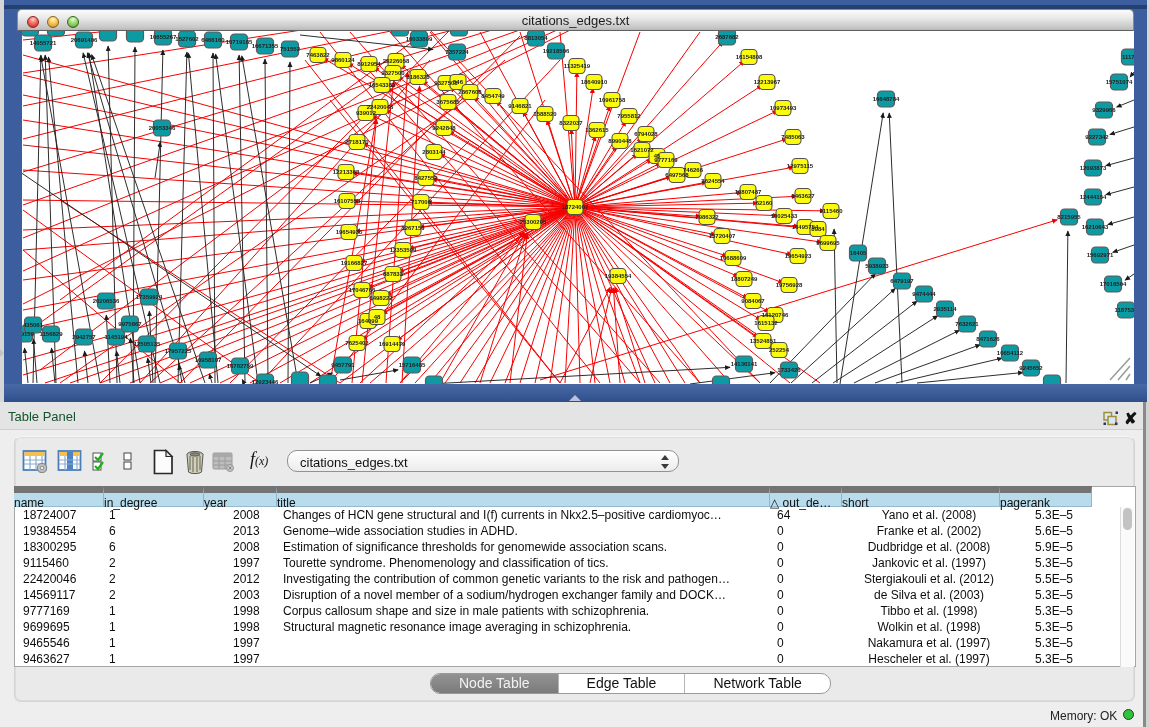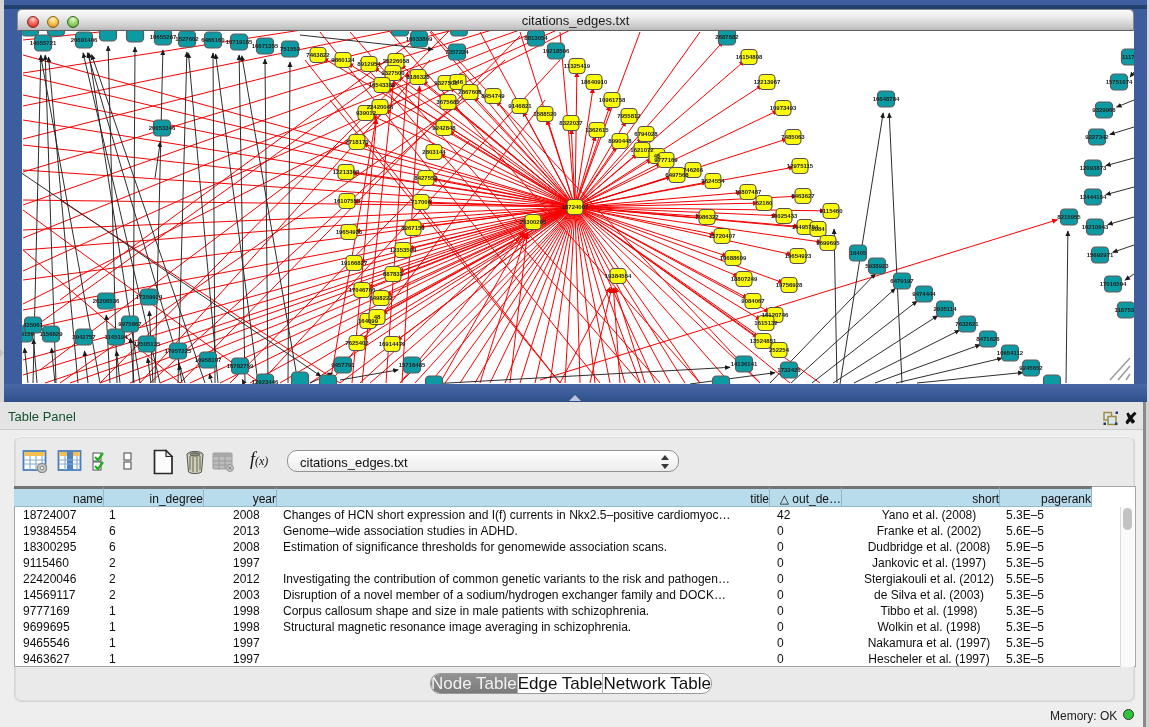--- a/index.html
+++ b/index.html
@@ -27,29 +27,29 @@
 #float-ic{position:absolute;left:1103px;top:411px}
 #close-ic{position:absolute;left:1124px;top:409px;font-size:16px;font-weight:bold;color:#111}
 #inner{position:absolute;left:14px;top:436px;width:1121px;height:266px;background:#eaeaea;border:1px solid #d4d4d4;border-top:1px solid #f6f6f6;border-radius:7px;box-shadow:0 0 0 1px #dcdcdc inset}
 .ic{position:absolute;top:449px}
 #fx{position:absolute;left:250px;top:449px;font-size:18px;color:#111;font-style:italic;font-family:"Liberation Serif",serif;font-weight:normal}
 #dropdown{position:absolute;left:287px;top:450px;width:392px;height:22px;background:linear-gradient(#ffffff,#ececec);border:1px solid #929292;border-radius:10px}
 #dropdown .t{position:absolute;left:12px;top:4px;font-size:13px;color:#111}
 #dropdown .au{position:absolute;right:9px;top:4px;width:0;height:0;border-left:4px solid transparent;border-right:4px solid transparent;border-bottom:5px solid #3a3a3a}
 #dropdown .ad{position:absolute;right:9px;top:13px;width:0;height:0;border-left:4px solid transparent;border-right:4px solid transparent;border-top:5px solid #3a3a3a}
 #table{position:absolute;left:14px;top:486px;width:1122px;height:181px;background:#fff;border:1px solid #a6a6a6;overflow:hidden}
-.th{position:absolute;top:486px;height:21px;background:#b9dcec;border-top:3px solid #737373;border-bottom:1px solid #93bace;border-right:1px solid #8fb6ca;font-size:12px;color:#101010;text-align:right;line-height:20px}
+.th{position:absolute;top:486px;height:21px;background:#b9dcec;border-top:7px solid #737373;border-bottom:1px solid #93bace;border-right:1px solid #8fb6ca;font-size:12px;color:#101010;text-align:left;line-height:20px}
 .tr{position:absolute;left:15px;width:1105px;height:16px;font-size:12px;color:#0d0d0d;white-space:nowrap}
 .c{position:absolute;top:1px}
 .c0{left:8px}.c1{left:94px}.c2{left:218px}.c3{left:268px;width:486px;overflow:hidden}.c4{left:762px}
-.c5{left:828px;width:172px;text-align:center}.c6{left:991px}
+.c5{left:828px;width:172px;text-align:center}.c6{left:1020px}
 #sbar{position:absolute;left:1120px;top:507px;width:14px;height:160px;background:#fafafa;border-left:1px solid #dcdcdc}
 #sbar .th2{position:absolute;left:2px;top:1px;width:9px;height:22px;border-radius:5px;background:#c3c3c3}
 #tabs{position:absolute;left:430px;top:673px;height:21px;border:1px solid #9a9a9a;border-radius:10px;background:#fff;overflow:hidden;display:flex}
-#tabs .tab{font-size:17px;color:#111;line-height:19px;padding:0 0;border-right:1px solid #b5b5b5}
+#tabs .tab{font-size:14px;color:#111;line-height:19px;padding:0 28px;border-right:1px solid #b5b5b5}
 #tabs .sel{background:linear-gradient(#939393,#7b7b7b);color:#f2f2f2}
 #tabs .last{border-right:none}
 #mem{position:absolute;left:1050px;top:709px;font-size:12px;color:#222}
 #redge1{position:absolute;left:1143px;top:402px;width:3px;height:325px;background:#8a8a8a}
 #redge2{position:absolute;left:1146px;top:402px;width:3px;height:325px;background:#d2d2d2}
 #memdot{position:absolute;left:1123px;top:709px;width:11px;height:11px;border-radius:50%;background:#2fc439;border:1.5px solid #333}
 </style></head><body>
 <div id="desk">
     <div class="edgeL"></div>
     <div class="edgeR"></div>
@@ -646,22 +646,22 @@
 <div class="th" style="left:104px;width:100px">in_degree</div>
 <div class="th" style="left:204px;width:73px">year</div>
 <div class="th" style="left:277px;width:493px">title</div>
 <div class="th" style="left:770px;width:72px">△ out_de…</div>
 <div class="th" style="left:842px;width:158px">short</div>
 <div class="th" style="left:1000px;width:92px">pagerank</div>
 <div class="tr" style="top:507px">
     <span class="c c0">18724007</span>
     <span class="c c1">1</span>
     <span class="c c2">2008</span>
-    <span class="c c3">Changes of HCN short expression and I(f) currents in Nkx2.5–positive cardiomyoc…</span>
-    <span class="c c4">42</span>
+    <span class="c c3">Changes of HCN gene structural and I(f) currents in Nkx2.5–positive cardiomyoc…</span>
+    <span class="c c4">64</span>
     <span class="c c5">Yano et al. (2008)</span>
     <span class="c c6">5.3E–5</span>
   </div>
 <div class="tr" style="top:523px">
     <span class="c c0">19384554</span>
     <span class="c c1">6</span>
     <span class="c c2">2013</span>
     <span class="c c3">Genome–wide association studies in ADHD.</span>
     <span class="c c4">0</span>
     <span class="c c5">Franke et al. (2002)</span>
@@ -673,20 +673,21 @@
     <span class="c c2">2008</span>
     <span class="c c3">Estimation of significance thresholds for genomewide association scans.</span>
     <span class="c c4">0</span>
     <span class="c c5">Dudbridge et al. (2008)</span>
     <span class="c c6">5.9E–5</span>
   </div>
 <div class="tr" style="top:555px">
     <span class="c c0">9115460</span>
     <span class="c c1">2</span>
     <span class="c c2">1997</span>
+    <span class="c c3">Tourette syndrome. Phenomenology and classification of tics.</span>
     <span class="c c4">0</span>
     <span class="c c5">Jankovic et al. (1997)</span>
     <span class="c c6">5.3E–5</span>
   </div>
 <div class="tr" style="top:571px">
     <span class="c c0">22420046</span>
     <span class="c c1">2</span>
     <span class="c c2">2012</span>
     <span class="c c3">Investigating the contribution of common genetic variants to the risk and pathogen…</span>
     <span class="c c4">0</span>

